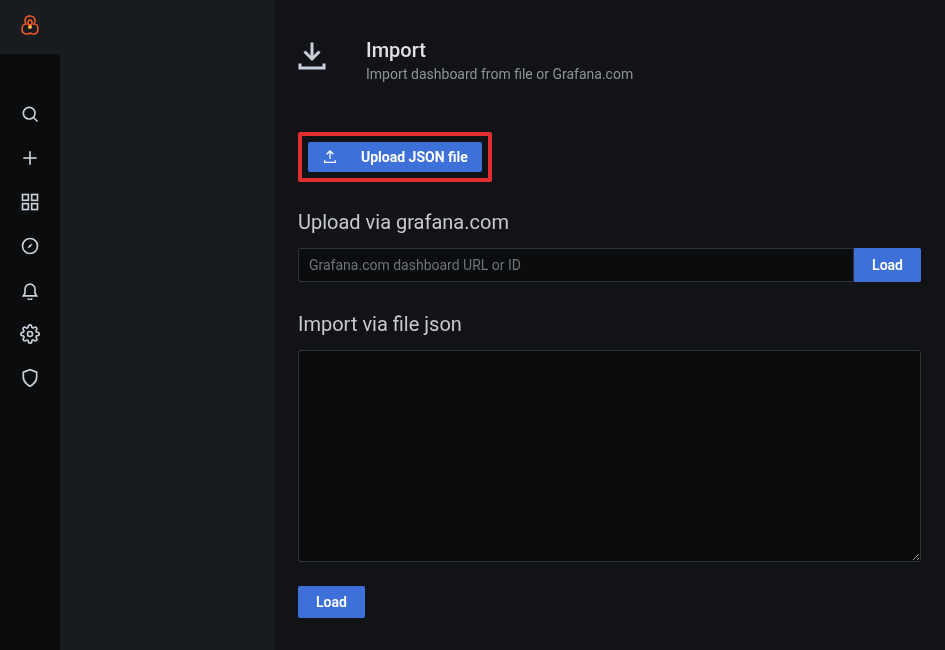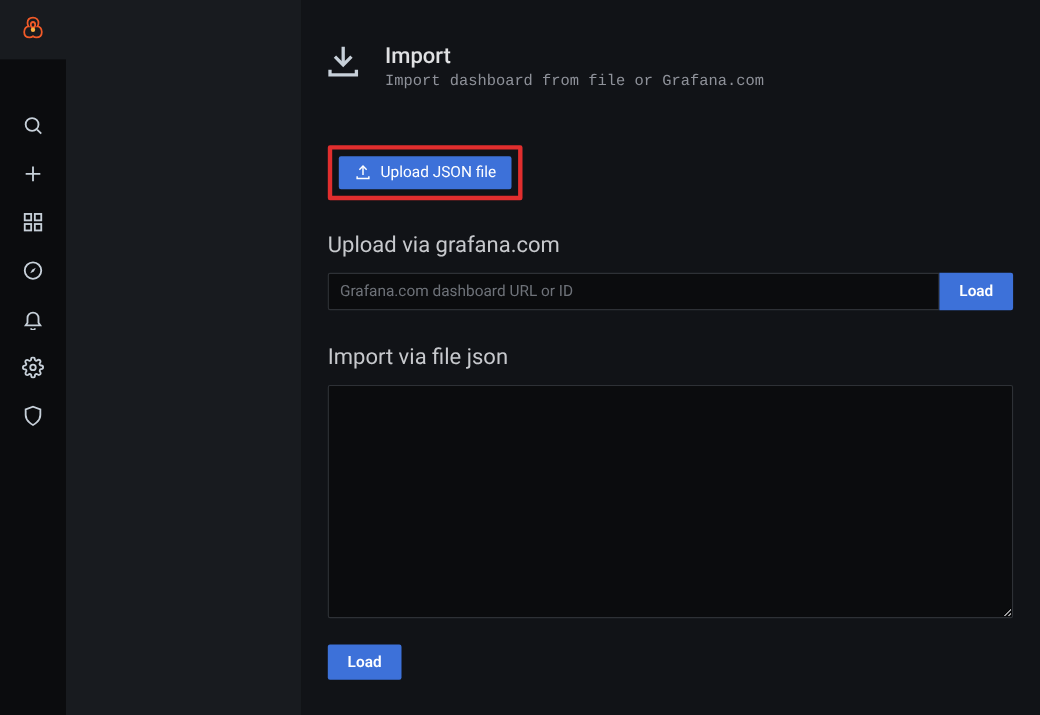--- a/index.html
+++ b/index.html
@@ -57,58 +57,57 @@
       flex-shrink: 0;
     }
     .content {
       flex: 1;
       background: #111317;
       padding: 0;
     }
     .header {
       display: flex;
       align-items: flex-start;
-      gap: 20px;
+      gap: 36px;
       padding: 38px 0 0 20px;
     }
     .header-icon {
       color: #c7d0d9;
     }
     .header-title {
       font-size: 20px;
       font-weight: 500;
       color: #e0e1e3;
       margin-bottom: 4px;
     }
     .header-sub {
       font-size: 14px;
       color: #8e9199;
-      font-family: Liberation Mono, monospace;
     }
     .panel-area {
       margin-top: 30px;
       padding: 20px 24px;
     }
     .upload-highlight {
       display: inline-block;
       border: 4px solid #e12e2e;
       padding: 6px;
       border-radius: 2px;
       margin-bottom: 28px;
     }
     .btn {
       display: inline-flex;
       align-items: center;
-      gap: 8px;
+      gap: 23px;
       background: #3d71d9;
       color: #fff;
       border: none;
       padding: 7px 14px;
       font-size: 14px;
-      font-weight: 400;
+      font-weight: 700;
       border-radius: 2px;
       cursor: pointer;
       font-family: inherit;
     }
     .section-title {
       font-size: 20px;
       font-weight: 400;
       color: #c7c9cd;
       margin-bottom: 14px;
     }

